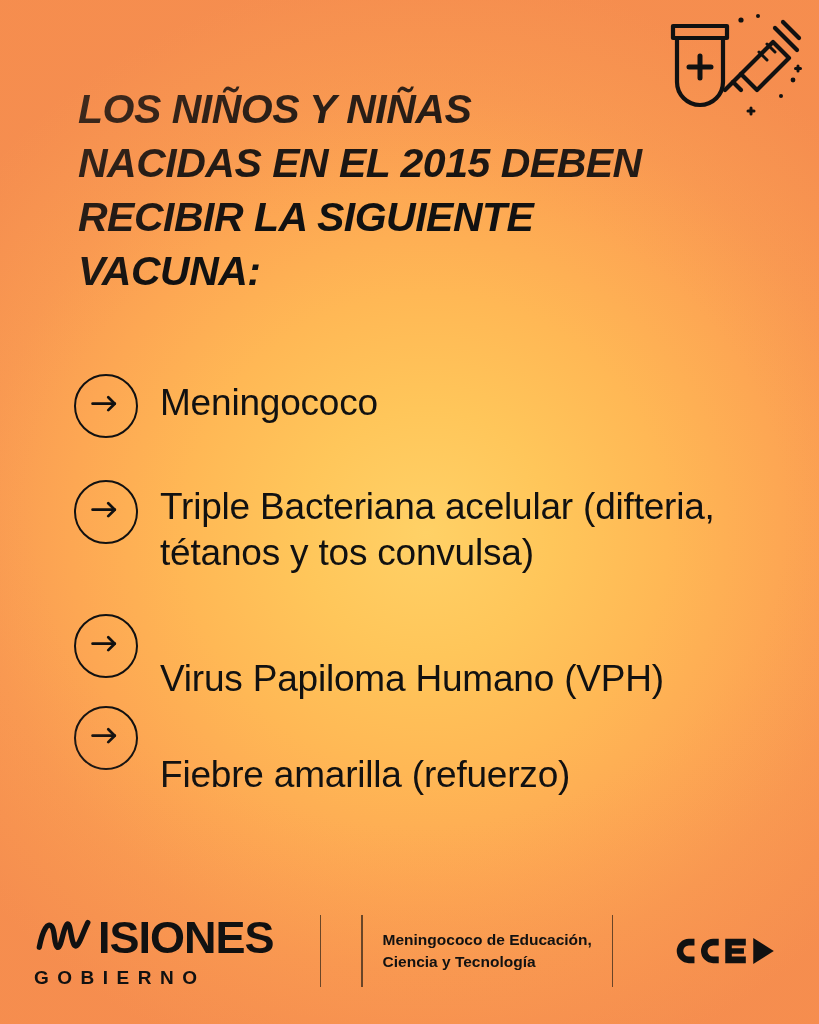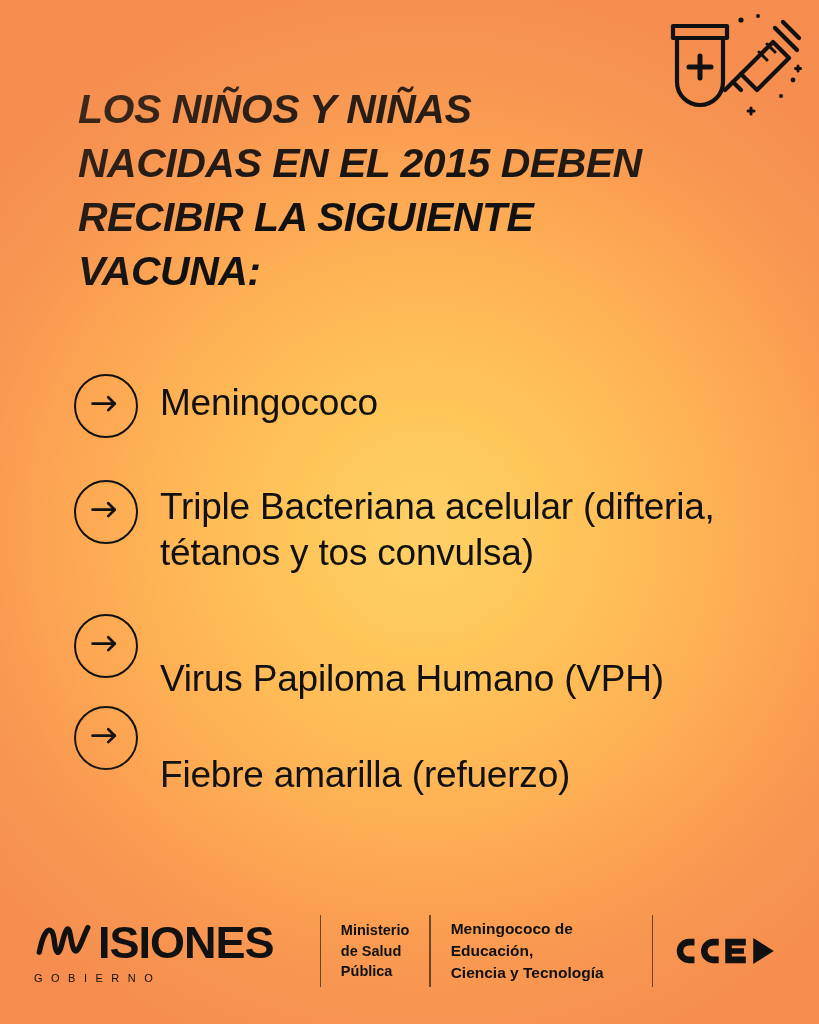--- a/index.html
+++ b/index.html
@@ -132,25 +132,25 @@
     display: flex;
     align-items: baseline;
     font-size: 45px;
     font-weight: bold;
     letter-spacing: -1px;
     color: #111;
     line-height: 1;
   }
   .brand-misiones .word .mglyph { margin-right: 2px; }
   .brand-misiones .sub {
-    font-size: 11px;
+    font-size: 19px;
     letter-spacing: 8.5px;
     color: #111;
     margin-top: 7px;
-    font-weight: 400;
+    font-weight: 700;
   }
   .divider {
     width: 1.5px;
     height: 72px;
     background: #3a2a1a;
     opacity: 0.75;
     margin: 0 20px;
   }
   .foot-block {
     font-size: 14.5px;
@@ -286,23 +286,20 @@
             </g>
           </svg>
         </span>
         <span>ISIONES</span>
       </div>
       <div class="sub">GOBIERNO</div>
     </div>
 
     <div class="divider"></div>
 
-    <div class="foot-block" style="white-space: pre-line;">Ministerio
-de Salud
-Pública</div>
 
     <div class="divider"></div>
 
     <div class="foot-block wide" style="white-space: pre-line;">Meningococo de Educación,
 Ciencia y Tecnología</div>
 
     <div class="divider"></div>
 
     <div class="cge">
       <div class="cge-wrap">

